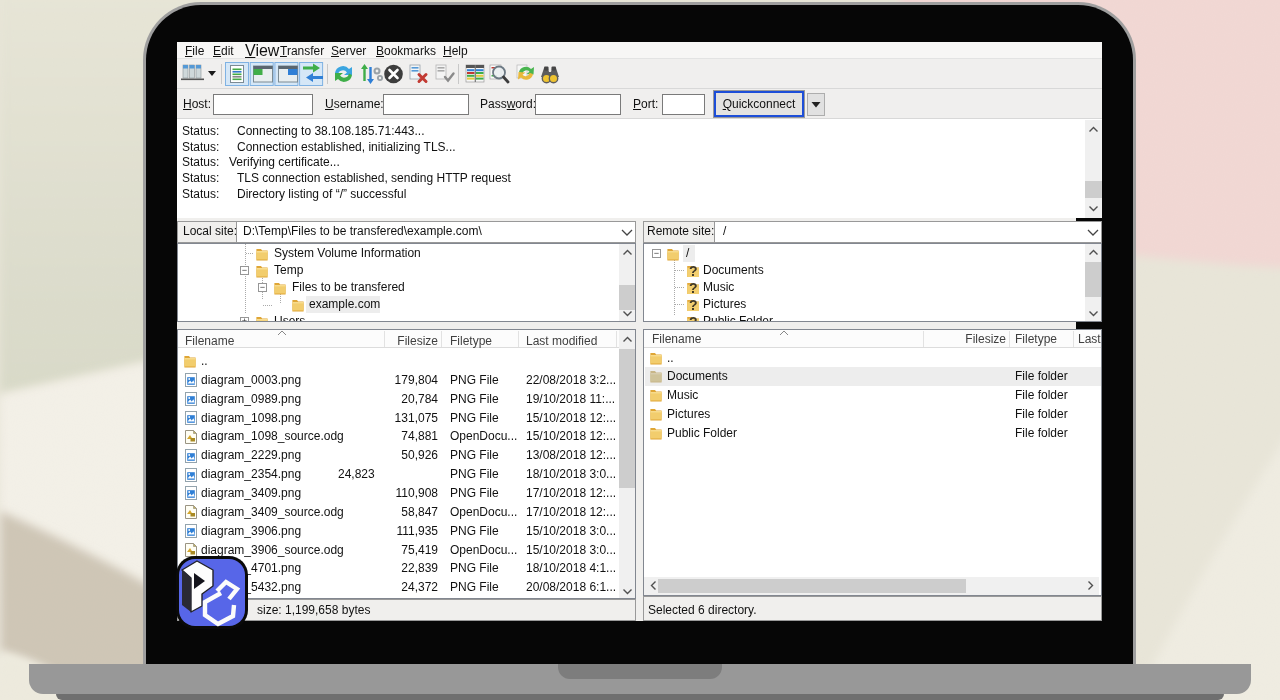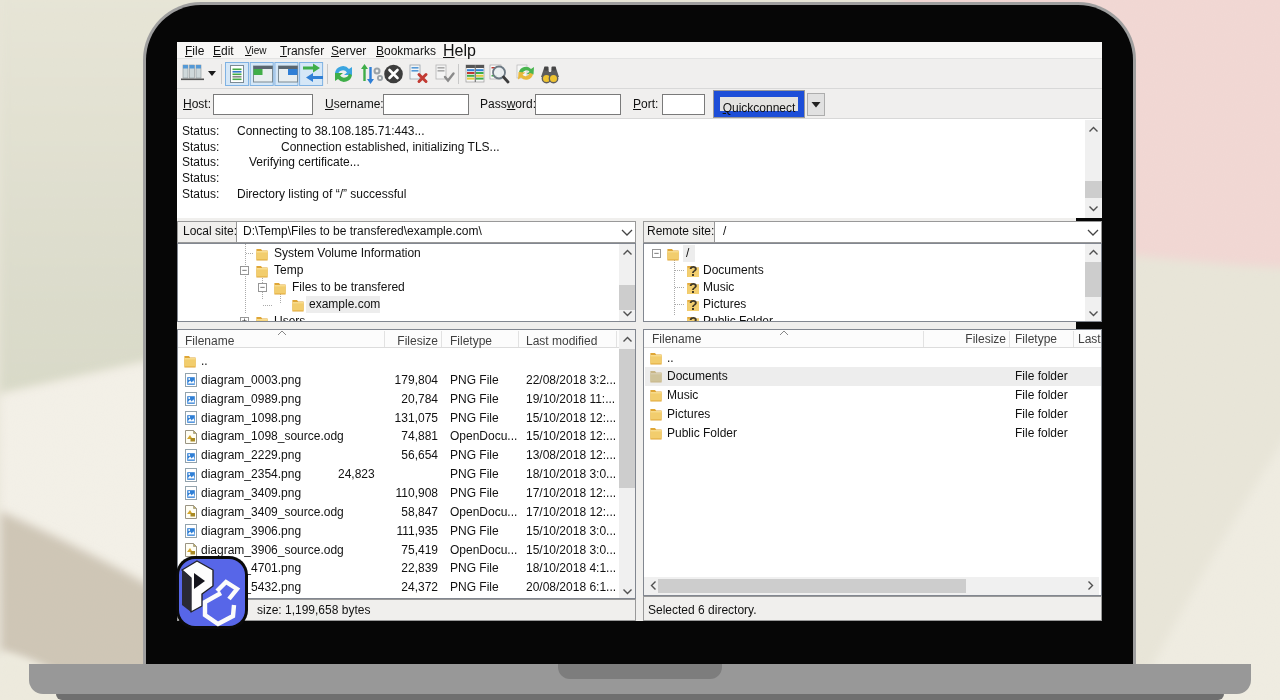--- a/index.html
+++ b/index.html
@@ -39,25 +39,25 @@
 <rect x="0" y="0" width="1280" height="700" filter="url(#nz)"></rect>
 </svg>
 <div class="abs" style="left:143px;top:2px;width:993px;height:662px;background:#060606;border:3px solid #9e9e9e;border-bottom:none;border-radius:58px 58px 0 0;"></div>
 <div class="abs" style="left:29px;top:664px;width:1222px;height:30px;background:#989898;border-radius:0 0 14px 14px;"></div>
 <div class="abs" style="left:558px;top:664px;width:164px;height:15px;background:#7d7d7d;border-radius:0 0 12px 12px;"></div>
 <div class="abs" style="left:56px;top:694px;width:1168px;height:6px;background:#6f6f6f;border-radius:0 0 8px 8px;"></div>
 <div class="win">
 <div class="abs" style="left:0;top:0;width:925px;height:17px;background:#f7f6f5;border-bottom:1px solid #e3e3e3;"></div>
 <div class="abs" style="left:8px;top:2px;height:15px;line-height:14px;font-size:12px;"><u>F</u>ile</div>
 <div class="abs" style="left:36px;top:2px;height:15px;line-height:14px;font-size:12px;"><u>E</u>dit</div>
-<div class="abs" style="left:68px;top:2px;height:15px;line-height:14px;font-size:10px;"><u>V</u>iew</div>
+<div class="abs" style="left:68px;top:2px;height:15px;line-height:14px;font-size:16px;"><u>V</u>iew</div>
 <div class="abs" style="left:103px;top:2px;height:15px;line-height:14px;font-size:12px;"><u>T</u>ransfer</div>
 <div class="abs" style="left:154px;top:2px;height:15px;line-height:14px;font-size:12px;"><u>S</u>erver</div>
 <div class="abs" style="left:199px;top:2px;height:15px;line-height:14px;font-size:12px;"><u>B</u>ookmarks</div>
-<div class="abs" style="left:266px;top:2px;height:15px;line-height:14px;font-size:16px;"><u>H</u>elp</div>
+<div class="abs" style="left:266px;top:2px;height:15px;line-height:14px;font-size:12px;"><u>H</u>elp</div>
 <div class="abs" style="left:0;top:17px;width:925px;height:30px;background:#f0efee;border-bottom:1px solid #d8d8d8;"></div>
 <svg class="abs" style="left:0;top:17px;" width="400" height="30">
 <rect x="6" y="6" width="5" height="13" fill="#cfd8da" stroke="#8a9396" stroke-width="0.6"></rect>
       <rect x="6" y="6" width="5" height="3.5" fill="#5599d6"></rect>
       <rect x="12.5" y="6" width="5" height="13" fill="#cfd8da" stroke="#8a9396" stroke-width="0.6"></rect>
       <rect x="12.5" y="6" width="5" height="3.5" fill="#5599d6"></rect>
       <rect x="19" y="6" width="5" height="13" fill="#cfd8da" stroke="#8a9396" stroke-width="0.6"></rect>
       <rect x="19" y="6" width="5" height="3.5" fill="#5599d6"></rect>
       <rect x="4" y="19.5" width="23" height="1.6" fill="#555"></rect>
       <path d="M31,12 h8 l-4,5 z" fill="#1a1a1a"></path>
@@ -127,33 +127,34 @@
     </svg>
 <div class="abs" style="left:0;top:47px;width:925px;height:30px;background:#f0efee;border-bottom:1px solid #d8d8d8;"></div>
 <div class="abs" style="left:6px;top:56px;height:14px;line-height:13px;font-size:12px;"><u>H</u>ost:</div>
 <div class="abs" style="left:148px;top:56px;height:14px;line-height:13px;font-size:12px;"><u>U</u>sername:</div>
 <div class="abs" style="left:303px;top:56px;height:14px;line-height:13px;font-size:12px;">Pass<u>w</u>ord:</div>
 <div class="abs" style="left:456px;top:56px;height:14px;line-height:13px;font-size:12px;"><u>P</u>ort:</div>
 <div class="fld" style="left:36px;top:52px;width:100px;height:21px;"></div>
 <div class="fld" style="left:206px;top:52px;width:86px;height:21px;"></div>
 <div class="fld" style="left:358px;top:52px;width:86px;height:21px;"></div>
 <div class="fld" style="left:485px;top:52px;width:43px;height:21px;"></div>
-<div class="abs" style="left:537px;top:49px;width:90px;height:26px;background:#e4e3e1;border:6px solid #1d4ed8;outline:1px solid #9a9a9a;text-align:center;line-height:22px;font-size:12px;"><u>Q</u>uickconnect</div>
+<div class="abs" style="left:537px;top:49px;width:90px;height:26px;background:#e4e3e1;border:2px solid #1d4ed8;outline:1px solid #9a9a9a;text-align:center;line-height:22px;font-size:12px;"><u>Q</u>uickconnect</div>
 <div class="abs" style="left:630px;top:51px;width:18px;height:23px;background:#e1e1e1;border:1px solid #adadad;"></div>
 <svg class="abs" style="left:630px;top:51px;" width="18" height="23">
       <path d="M4.5,9 h9 l-4.5,5.5 z" fill="#222"></path>
     </svg>
 <div class="abs" style="left:0;top:77px;width:925px;height:99px;background:#fff;"></div>
 <div class="abs" style="left:5px;top:82.0px;font-size:12px;height:15px;line-height:15px;">Status:</div>
 <div class="abs" style="left:60px;top:82.0px;font-size:12px;height:15px;line-height:15px;">Connecting to 38.108.185.71:443...</div>
 <div class="abs" style="left:5px;top:97.7px;font-size:12px;height:15px;line-height:15px;">Status:</div>
-<div class="abs" style="left:60px;top:97.7px;font-size:12px;height:15px;line-height:15px;margin-left:44px;">Connection established, initializing TLS...</div>
+<div class="abs" style="left:60px;top:97.7px;font-size:12px;height:15px;line-height:15px;">Connection established, initializing TLS...</div>
 <div class="abs" style="left:5px;top:113.4px;font-size:12px;height:15px;line-height:15px;">Status:</div>
-<div class="abs" style="left:72px;top:113.4px;font-size:12px;height:15px;line-height:15px;">Verifying certificate...</div>
+<div class="abs" style="left:52px;top:113.4px;font-size:12px;height:15px;line-height:15px;">Verifying certificate...</div>
 <div class="abs" style="left:5px;top:129.1px;font-size:12px;height:15px;line-height:15px;">Status:</div>
+<div class="abs" style="left:60px;top:129.1px;font-size:12px;height:15px;line-height:15px;">TLS connection established, sending HTTP request</div>
 <div class="abs" style="left:5px;top:144.8px;font-size:12px;height:15px;line-height:15px;">Status:</div>
 <div class="abs" style="left:60px;top:144.8px;font-size:12px;height:15px;line-height:15px;">Directory listing of “/” successful</div>
 <div class="scroll" style="left:908px;top:78px;width:17px;height:98px;"></div>
 <svg class="abs" style="left:908px;top:79px;" width="17" height="17">
       <path d="M4.5,10.5 L8.5,6.5 L12.5,10.5" stroke="#505050" stroke-width="1.4" fill="none"></path>
     </svg>
 <div class="thumb" style="left:908px;top:139px;width:17px;height:17px;"></div>
 <svg class="abs" style="left:908px;top:158px;" width="17" height="17">
       <path d="M4.5,6.5 L8.5,10.5 L12.5,6.5" stroke="#505050" stroke-width="1.4" fill="none"></path>
     </svg>
@@ -272,21 +273,21 @@
 <div class="row" style="left:160px;top:97.4px;width:100px;text-align:right;">74,881</div>
 <div class="row" style="left:272px;top:97.4px;">OpenDocu...</div>
 <div class="row" style="left:348px;top:97.4px;">15/10/2018 12:...</div>
 <svg class="abs" style="left:7px;top:118.75px;" width="12" height="14" viewBox="0 0 12 14">
         <rect x="0.5" y="0.5" width="11" height="13" fill="#fff" stroke="#93a3ad" stroke-width="1"></rect>
         <rect x="2.2" y="4.2" width="7.6" height="7.6" fill="#2f7fd6"></rect>
         <path d="M2.6,10.6 l2.4,-3 1.8,2 1.6,-2.4 1.2,3.4 z" fill="#fff"></path>
         <circle cx="4.2" cy="6" r="0.9" fill="#fff"></circle>
       </svg>
 <div class="row" style="left:23px;top:116.2px;">diagram_2229.png</div>
-<div class="row" style="left:160px;top:116.2px;width:100px;text-align:right;">56,654</div>
+<div class="row" style="left:160px;top:116.2px;width:100px;text-align:right;">50,926</div>
 <div class="row" style="left:272px;top:116.2px;">PNG File</div>
 <div class="row" style="left:348px;top:116.2px;">13/08/2018 12:...</div>
 <svg class="abs" style="left:7px;top:137.60000000000002px;" width="12" height="14" viewBox="0 0 12 14">
         <rect x="0.5" y="0.5" width="11" height="13" fill="#fff" stroke="#93a3ad" stroke-width="1"></rect>
         <rect x="2.2" y="4.2" width="7.6" height="7.6" fill="#2f7fd6"></rect>
         <path d="M2.6,10.6 l2.4,-3 1.8,2 1.6,-2.4 1.2,3.4 z" fill="#fff"></path>
         <circle cx="4.2" cy="6" r="0.9" fill="#fff"></circle>
       </svg>
 <div class="row" style="left:23px;top:135.1px;">diagram_2354.png</div>
 <div class="row" style="left:160px;top:135.1px;width:100px;text-align:left;">24,823</div>

